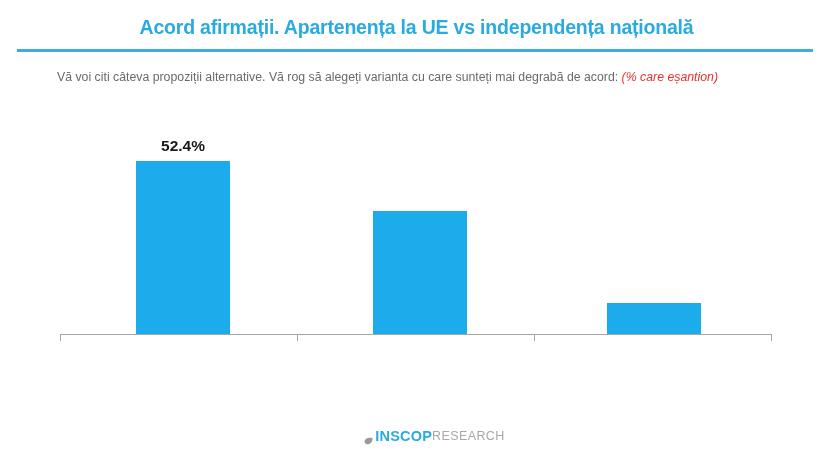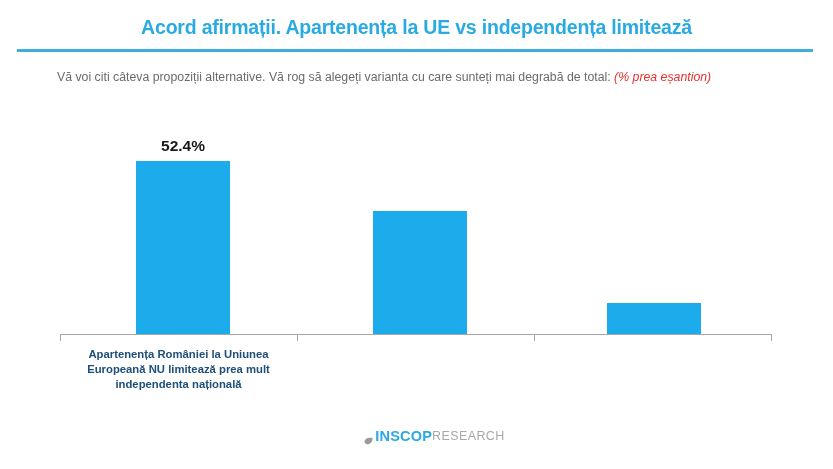--- a/index.html
+++ b/index.html
@@ -138,43 +138,42 @@
     color: #A8A8A8;
     letter-spacing: 0.4px;
     text-align: right;
   }
 </style>
 </head>
 <body>
 
 <div id="slide">
 
-  <div id="title">Acord afirmații. Apartenența la UE vs independența limitează</div>
+  <div id="title">Acord afirmații. Apartenența la UE vs independența națională</div>
   <div id="title-rule"></div>
 
   <div id="subtitle">
-    <span>Vă voi citi câteva propoziții alternative. Vă rog să alegeți varianta cu care sunteți mai degrabă de total:</span>
-    <span class="accent">(% prea eșantion)</span>
+    <span>Vă voi citi câteva propoziții alternative. Vă rog să alegeți varianta cu care sunteți mai degrabă de acord:</span>
+    <span class="accent">(% care eșantion)</span>
   </div>
 
   <div id="plot">
 
     <div class="bar-value" style="left:116px; top:128px; width:134px;">52.4%</div>
 
     <div class="bar" style="left:136px; top:152px; width:94px; height:173px;"></div>
     <div class="bar" style="left:373px; top:202px; width:94px; height:123px;"></div>
     <div class="bar" style="left:607px; top:294px; width:94px; height:31px;"></div>
 
     <div id="axis-line"></div>
     <div class="axis-tick" style="left:60px;"></div>
     <div class="axis-tick" style="left:297px;"></div>
     <div class="axis-tick" style="left:534px;"></div>
     <div class="axis-tick" style="left:771px;"></div>
 
-    <div class="cat-label" style="left:62px;  width:233px;">Apartenența României la Uniunea Europeană NU limitează prea mult independenta națională</div>
   </div>
 
   <div id="logo">
     <span id="logo-mark">
       <svg width="9" height="9" viewBox="0 0 10 10" aria-hidden="true">
         <path d="M9.5 1.2 C7.0 0.4 3.0 0.9 1.3 3.0 C-0.2 4.9 0.9 7.6 3.4 8.0 C6.0 8.4 8.2 6.6 9.0 4.4 C9.4 3.3 9.6 2.2 9.5 1.2 Z" fill="#9A9A9A"></path>
       </svg>
     </span>
     <span id="logo-primary">INSCOP</span>
     <span id="logo-secondary">RESEARCH</span>

